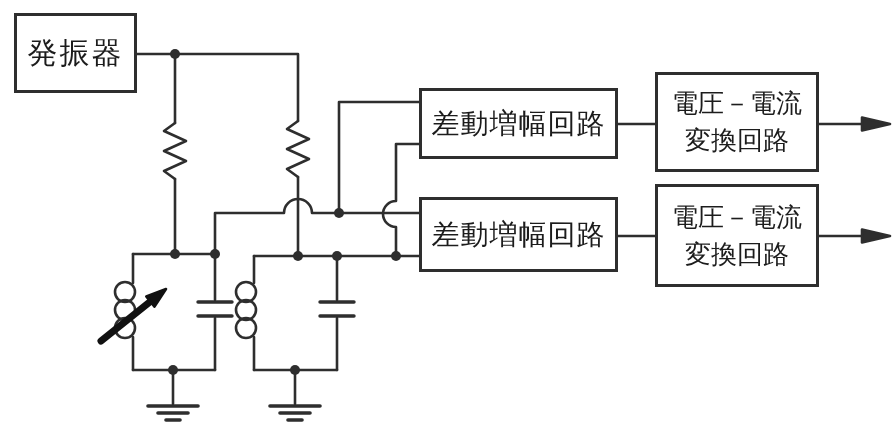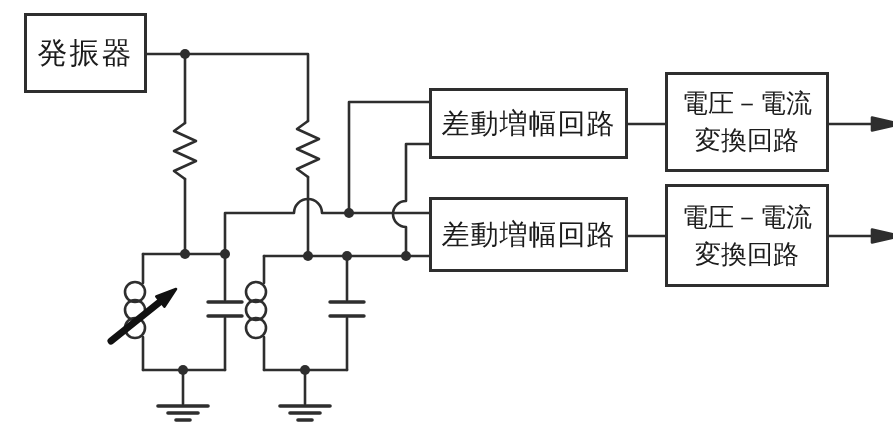--- a/index.html
+++ b/index.html
@@ -1,21 +1,21 @@
 <!DOCTYPE html>
 <html><head>
 <meta charset="utf-8">
 <style>
   html,body{margin:0;padding:0;}
   body{
     width:893px;height:439px;position:relative;background:#ffffff;
     font-family:"Liberation Serif","DejaVu Serif",serif;
     overflow:hidden;
   }
-  #stage{position:absolute;left:16px;top:0;width:724px;height:439px;border-radius:24px;}
+  #stage{position:absolute;left:6px;top:0;width:724px;height:439px;border-radius:24px;}
   svg.wires{position:absolute;left:0;top:0;}
   .blk{
     position:absolute;box-sizing:border-box;border:3px solid #2e2e2e;
     background:#ffffff;display:flex;align-items:center;justify-content:center;
     flex-direction:column;color:#1c1c1c;text-align:center;
   }
   .blk .lbl{white-space:nowrap;}
   #osc-box{left:8px;top:13px;width:123px;height:80px;font-size:30px;letter-spacing:2px;}
   #da1-box{left:413px;top:88px;width:199px;height:71px;font-size:28px;letter-spacing:1px;}
   #da2-box{left:413px;top:197px;width:199px;height:75px;font-size:28px;letter-spacing:1px;}

